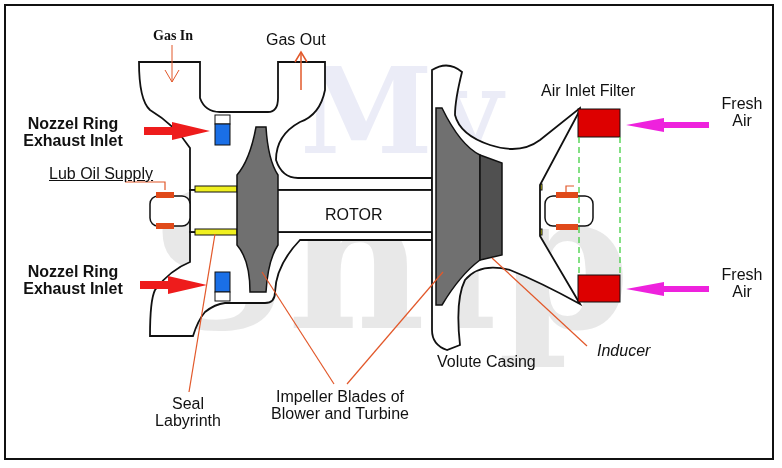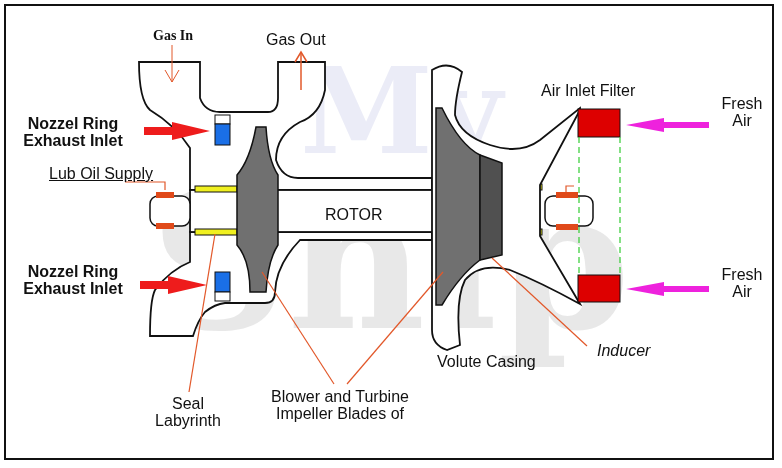--- a/index.html
+++ b/index.html
@@ -112,18 +112,18 @@
   <div>Fresh</div>
   <div>Air</div>
 </div>
 
 <div class="lbl center" style="left:138px;top:395px;width:100px;">
   <div>Seal</div>
   <div>Labyrinth</div>
 </div>
 
 <div class="lbl center" style="left:245px;top:388px;width:190px;">
+  <div>Impeller Blades of</div>
   <div>Blower and Turbine</div>
-  <div>Impeller Blades of</div>
 </div>
 
 <div class="lbl" style="left:437px;top:353px;">Volute Casing</div>
 <div class="lbl" style="left:597px;top:342px;font-style:italic;">Inducer</div>
 
 </body></html>

